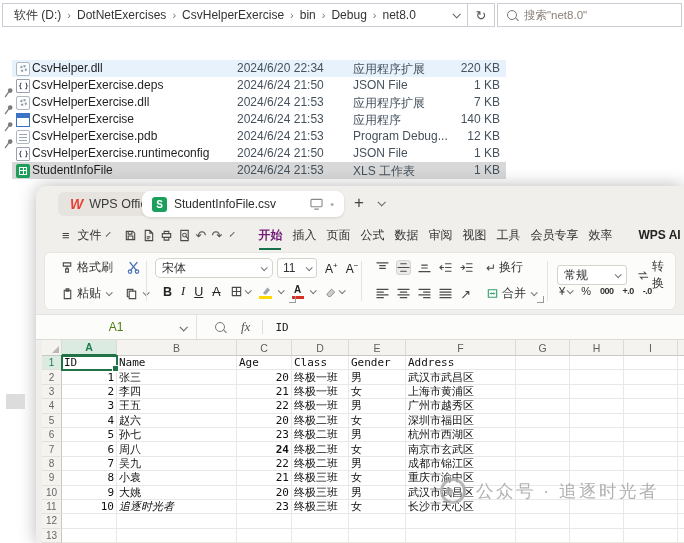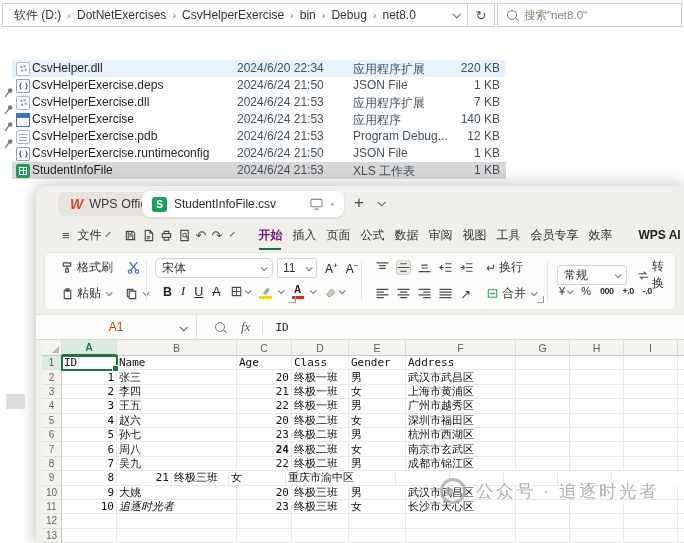--- a/index.html
+++ b/index.html
@@ -111,21 +111,21 @@
   .aibtn.pressed{background:#ecebe8;border:1px solid #d5d2ce;border-radius:3px;padding:0}
   .nf-box{width:72px;height:20px;border:1px solid #d6d3cf;border-radius:3px;background:#fff;
           display:flex;align-items:center;justify-content:space-between;padding:0 6px;box-sizing:border-box}
   .numtxt{font-size:11px;color:#333;margin-right:9px;display:flex;align-items:center}
   .t000{font-size:9px;font-weight:700;letter-spacing:-.5px}
   .cexp{position:absolute;width:6px;height:6px;border-right:1.4px solid #9a9a9a;border-bottom:1.4px solid #9a9a9a;bottom:6px}
 
   .fbar{position:absolute;top:128px;left:0;right:0;height:24px;background:#fcfcfb;
         border-top:1px solid #e4e2df;border-bottom:1px solid #dcdad6;display:flex;align-items:center;box-sizing:content-box}
   .namebox{width:160px;height:100%;display:flex;align-items:center;justify-content:center;position:relative;
-           font-size:12px;color:#c2410c;border-right:1px solid #e4e2df}
+           font-size:12px;color:#4d7c0f;border-right:1px solid #e4e2df}
   .nb-chev{position:absolute;right:10px;top:10px;color:#666}
   .fmag{margin-left:18px}
   .fx{margin-left:16px;font-style:italic;font-family:"Liberation Serif",serif;font-size:13px;color:#555}
   .fdivider{width:1px;height:14px;background:#ddd;margin:0 12px}
   .fval{font-family:"DejaVu Sans Mono",monospace;font-size:11px;color:#222}
 
   .grid{position:absolute;top:154px;left:6px;right:0;bottom:0;background:#fff;overflow:hidden}
   .ghead{display:flex;height:16px}
   .gh{box-sizing:border-box;height:16px;background:#f4f3f0;border-right:1px solid #dbdad6;border-bottom:1px solid #c9c8c4;
       font-size:10.5px;color:#5f5f5f;display:flex;align-items:center;justify-content:center;flex:none}
@@ -623,20 +623,21 @@
           <div class="gc" style="width: 57px;">男</div>
           <div class="gc" style="width: 110px;">成都市锦江区</div>
           <div class="gc" style="width: 54px;"></div>
           <div class="gc" style="width: 54px;"></div>
           <div class="gc" style="width: 54px;"></div>
           <div class="gc" style="width: 54px;"></div>
         </div>
         <div class="grow">
           <div class="rn">9</div>
           <div class="gc num" style="width: 55px;">8</div>
+          <div class="gc" style="width: 120px;">小袁</div>
           <div class="gc num" style="width: 55px;">21</div>
           <div class="gc" style="width: 57px;">终极三班</div>
           <div class="gc" style="width: 57px;">女</div>
           <div class="gc" style="width: 110px;">重庆市渝中区</div>
           <div class="gc" style="width: 54px;"></div>
           <div class="gc" style="width: 54px;"></div>
           <div class="gc" style="width: 54px;"></div>
           <div class="gc" style="width: 54px;"></div>
         </div>
         <div class="grow">

